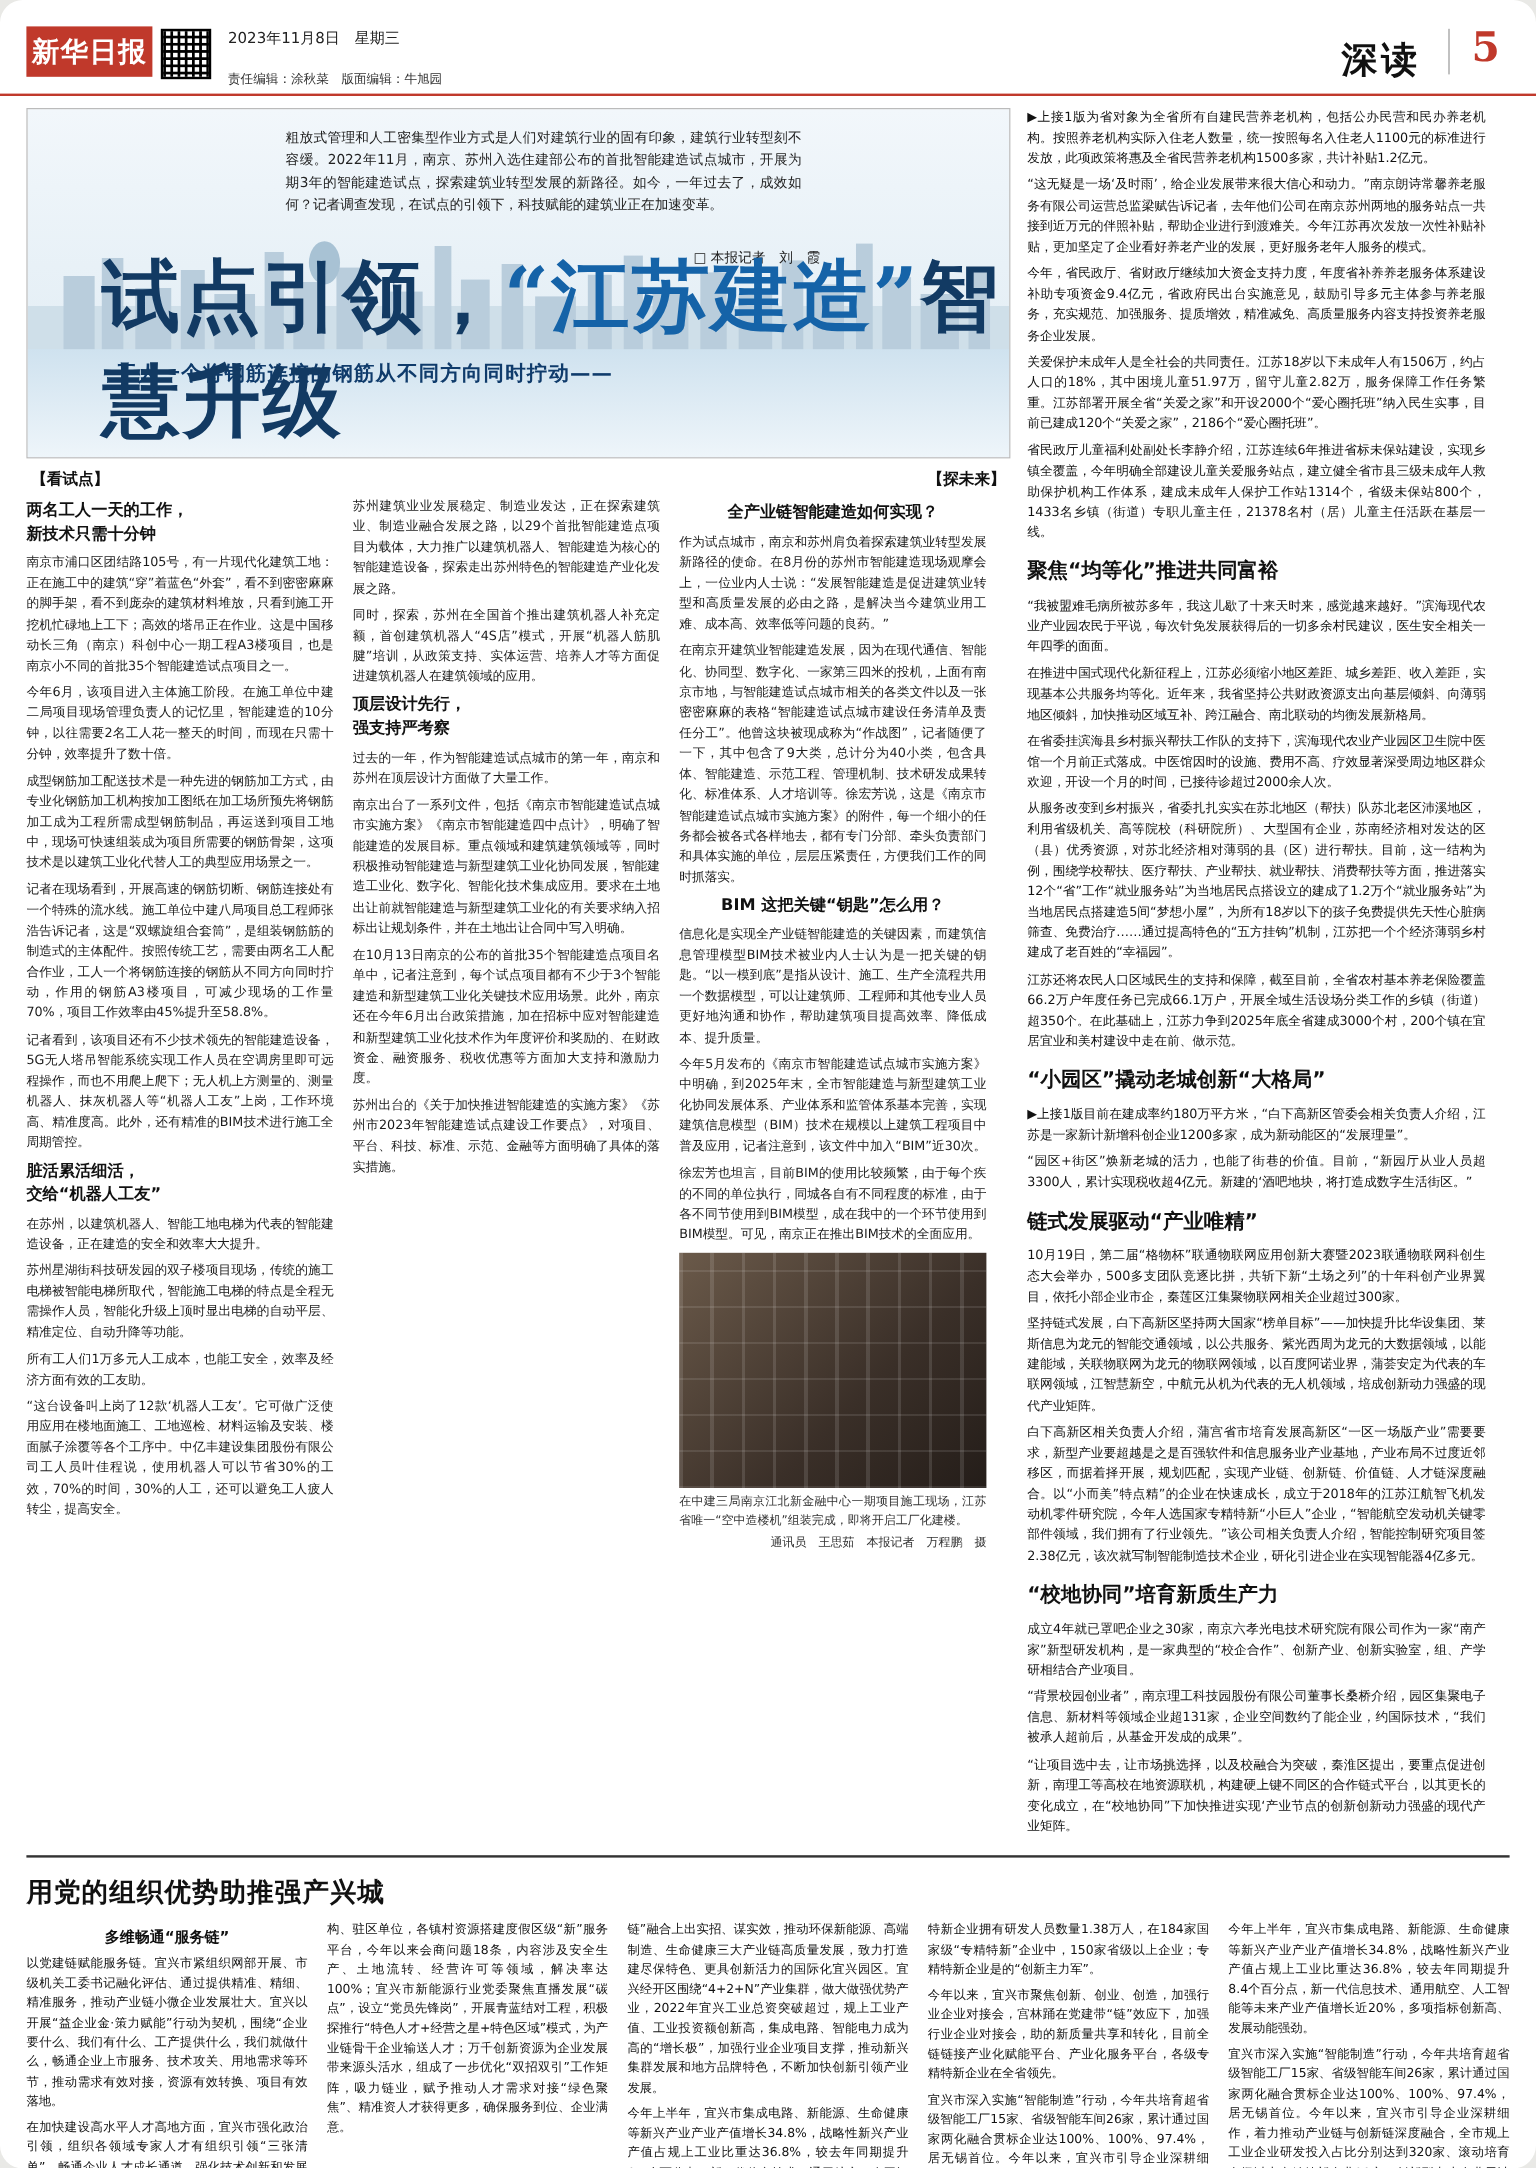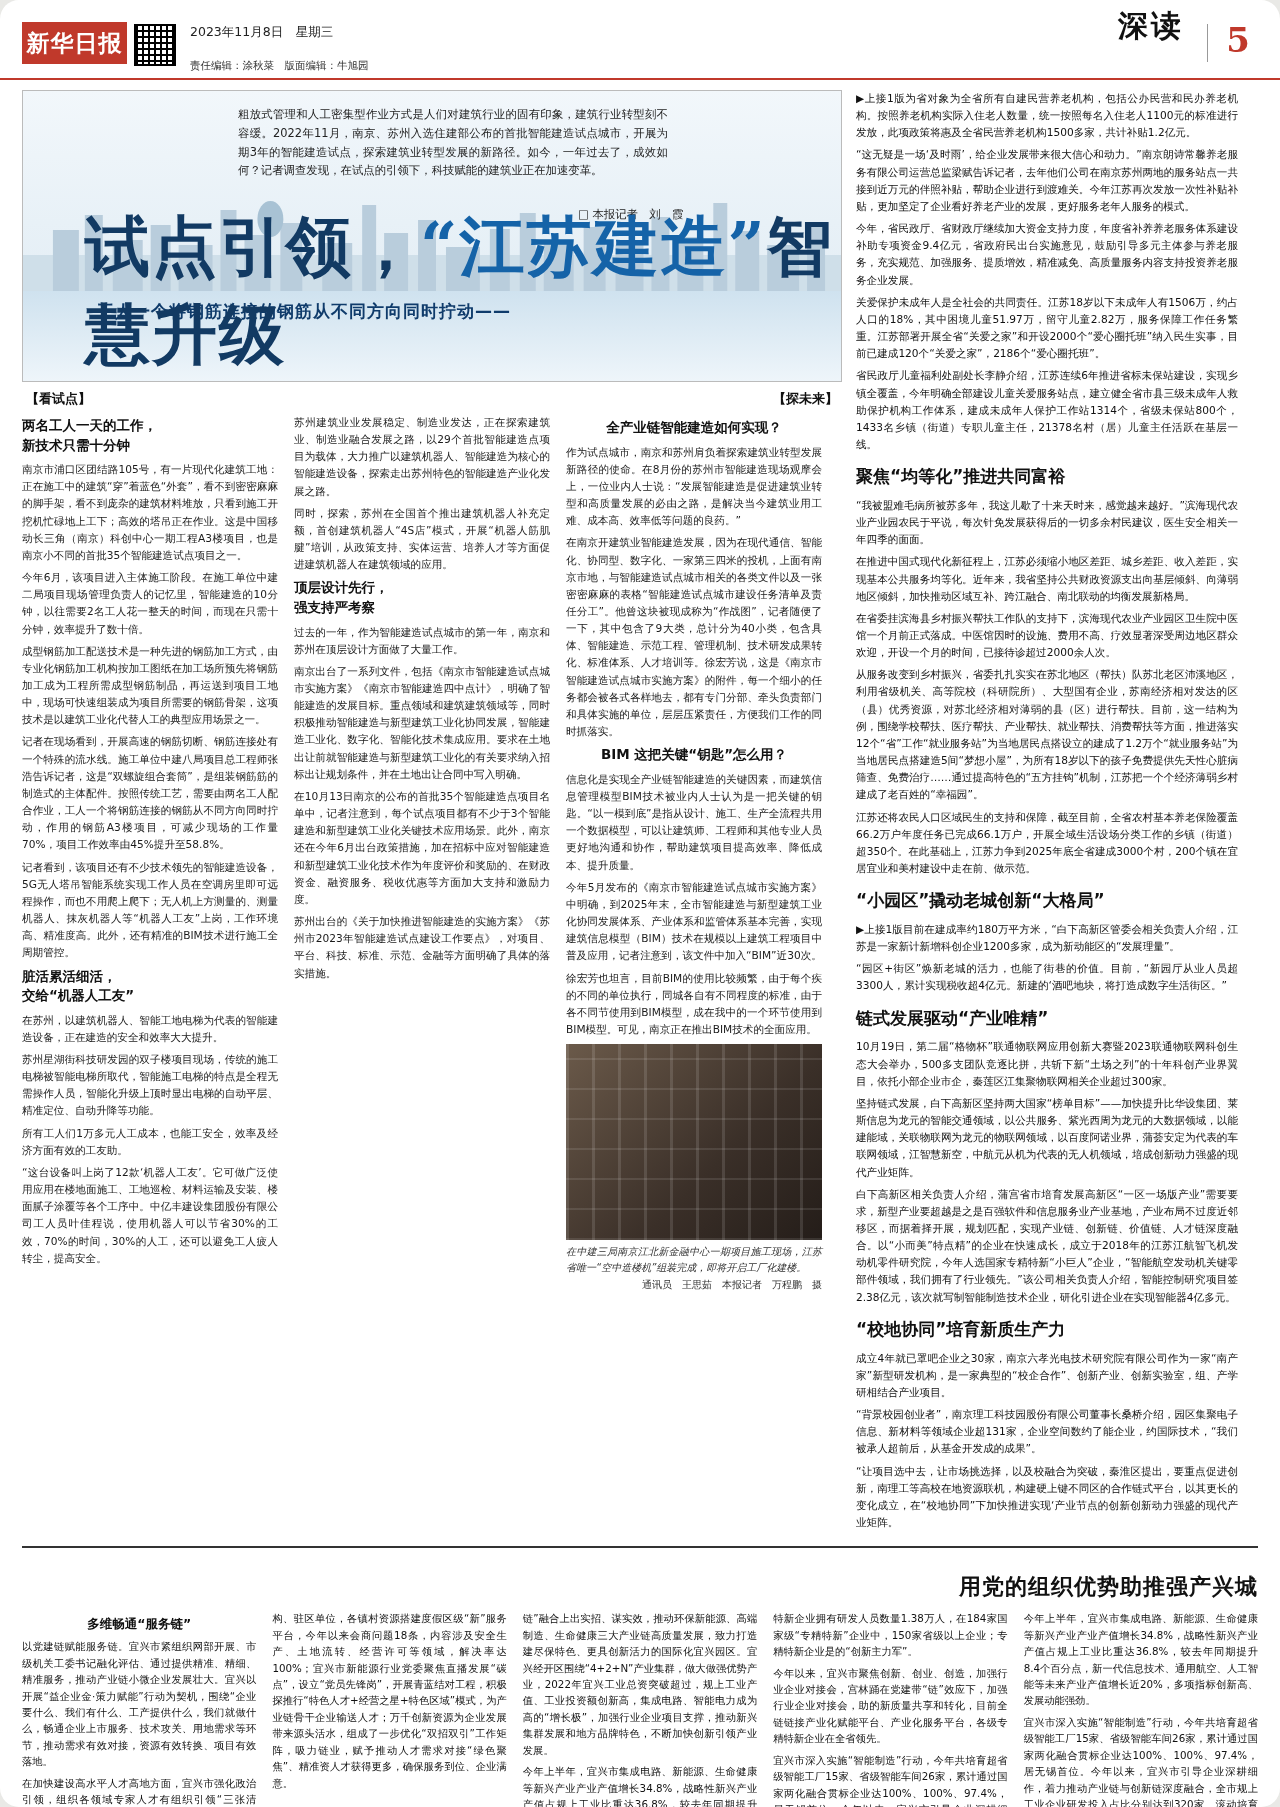--- a/index.html
+++ b/index.html
@@ -12,21 +12,21 @@
         font-family:"DejaVu Serif","Liberation Serif",serif;font-weight:bold;font-size:23px;letter-spacing:1px;
         display:flex;align-items:center;justify-content:center;}
   .qr{position:absolute;left:134px;top:24px;width:38px;height:38px;
       background:
         linear-gradient(90deg,#000 2px,transparent 2px),
         linear-gradient(0deg,#000 2px,transparent 2px),
         #fff;
       background-size:6px 6px,6px 6px;border:2px solid #000;}
   .mh-date{position:absolute;left:190px;top:24px;font-size:12.5px;color:#222;}
   .mh-line2{position:absolute;left:190px;top:59px;font-size:10.5px;color:#333;}
-  .mh-sec{position:absolute;right:96px;top:6px;font-family:"DejaVu Serif","Liberation Serif",serif;
+  .mh-sec{position:absolute;right:96px;top:30px;font-family:"DejaVu Serif","Liberation Serif",serif;
           font-weight:bold;font-size:30px;letter-spacing:3px;}
   .mh-divider{position:absolute;right:72px;top:24px;width:1px;height:38px;background:#999;}
   .mh-num{position:absolute;right:30px;top:20px;font-family:"DejaVu Serif","Liberation Serif",serif;
           font-size:34px;color:#c0392b;font-weight:bold;}
 
   
   .body-wrap{position:relative;padding:10px 22px 0 22px;box-sizing:border-box;width:1280px;}
   .cols{display:flex;gap:14px;}
   .left{width:820px;}
   .right{width:382px;}
@@ -51,32 +51,32 @@
   .artcols{display:flex;gap:16px;margin-top:2px;}
   .ac{width:256px;}
   .ac p{font-size:10.6px;line-height:1.62;text-align:justify;margin:0 0 5px 0;color:#1a1a1a;}
   .sub{font-size:13.5px;font-weight:bold;line-height:1.45;margin:4px 0 6px 0;text-align:center;}
   .sub-left{font-size:13.5px;font-weight:bold;line-height:1.45;margin:2px 0 6px 0;}
   .photo{width:100%;height:196px;background:linear-gradient(135deg,#6b5a4a,#3a2f28 60%,#241d19);
          position:relative;overflow:hidden;margin:6px 0 4px 0;}
   .photo:after{content:"";position:absolute;inset:0;
     background:repeating-linear-gradient(90deg,rgba(255,255,255,.12) 0 3px,transparent 3px 26px),
                repeating-linear-gradient(0deg,rgba(255,255,255,.10) 0 2px,transparent 2px 30px);}
-  .caption{font-size:10px;line-height:1.55;color:#333;text-align:justify;font-style:italic;}
+  .caption{font-size:10px;line-height:1.55;color:#333;text-align:justify;}
   .byline{font-size:10px;color:#333;text-align:right;margin-top:3px;}
 
   
   .r-h1{font-size:19px;font-weight:bold;line-height:1.4;margin:2px 0 8px 0;}
   .r-h2{font-size:17px;font-weight:bold;line-height:1.4;margin:12px 0 8px 0;}
   .right p{font-size:10.6px;line-height:1.62;text-align:justify;margin:0 0 5px 0;}
   .jump{font-size:10.6px;color:#111;}
 
   
   .bottom{margin-top:10px;border-top:2px solid #333;padding-top:8px;}
-  .b-title{text-align:right;font-size:22px;font-weight:bold;letter-spacing:1px;margin:16px 0 8px 0;}
+  .b-title{text-align:left;font-size:22px;font-weight:bold;letter-spacing:1px;margin:6px 0 8px 0;}
   .bcols{display:flex;gap:16px;}
   .bc{width:238px;}
   .bc p{font-size:10.3px;line-height:1.6;text-align:justify;margin:0 0 5px 0;}
   .bsub{font-size:12.5px;font-weight:bold;margin:6px 0 5px 0;text-align:center;}
 </style>
 </head>
 <body>
 
 <div class="page">
 

